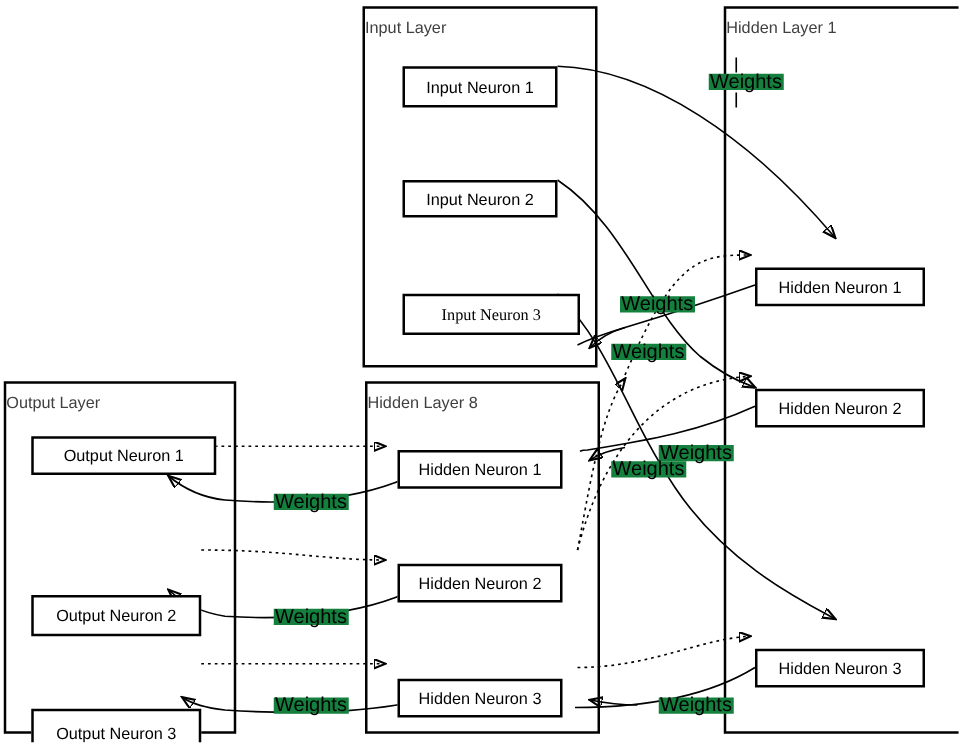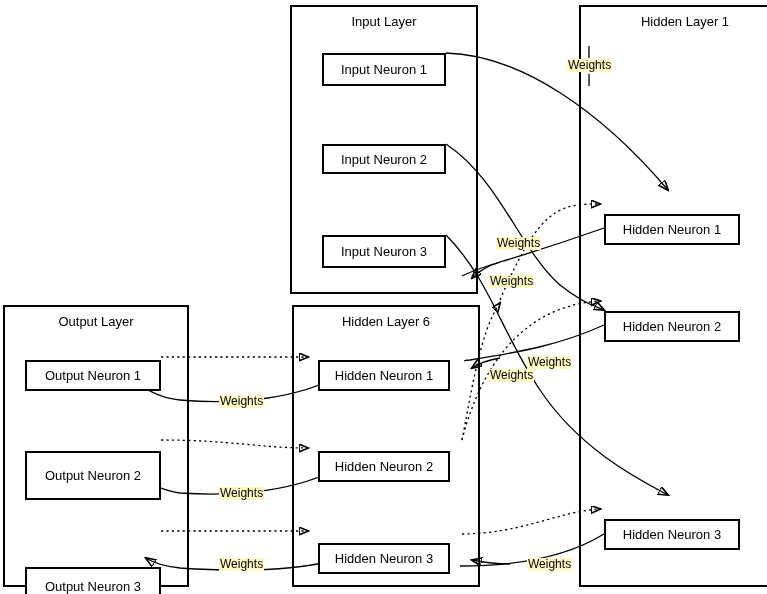--- a/index.html
+++ b/index.html
@@ -17,46 +17,45 @@
   
   .layer-box{
     position:absolute;
     border:2px solid #000000;
     background:transparent;
     box-sizing:border-box;
   }
   .layer-title{
     position:absolute;
     left:0;right:0;
-    text-align:center;
     font-size:13px;
-    color:#000000;
+    color:#404040;
     line-height:16px;
     white-space:nowrap;
   }
   
   .neuron{
     position:absolute;
     border:2px solid #000000;
     background:#ffffff;
     box-sizing:border-box;
     display:flex;
     align-items:center;
     justify-content:center;
     font-size:13px;
     color:#000000;
     white-space:nowrap;
     margin-top:16px;
   }
   
   .edge-label{
     position:absolute;
-    font-size:12px;
+    font-size:16px;
     color:#000000;
-    background:#fef9c3;
+    background:#15803d;
     line-height:13px;
     white-space:nowrap;
     padding:0 1px;
   }
   
   svg#edges{
     position:absolute;
     left:0;top:0;
     width:767px;
     height:594px;
@@ -127,57 +126,57 @@
 
   <div class="layer-box" style="left:290px;top:5px;width:188px;height:289px;">
     <div class="layer-title" style="top:7px;">Input Layer</div>
   </div>
   <div class="neuron" style="left:322px;top:37px;width:124px;height:33px;">
     <span>Input Neuron 1</span>
   </div>
   <div class="neuron" style="left:322px;top:128px;width:124px;height:30px;">
     <span>Input Neuron 2</span>
   </div>
-  <div class="neuron" style="left:322px;top:219px;width:124px;height:33px;">
+  <div class="neuron" style="left:322px;top:219px;width:142px;height:33px;font-family:Liberation Serif, serif;">
     <span>Input Neuron 3</span>
   </div>
 
   <div class="layer-box" style="left:579px;top:5px;width:212px;height:582px;">
     <div class="layer-title" style="top:7px;">Hidden Layer 1</div>
   </div>
   <div class="neuron" style="left:604px;top:198px;width:136px;height:31px;">
     <span>Hidden Neuron 1</span>
   </div>
   <div class="neuron" style="left:604px;top:295px;width:136px;height:31px;">
     <span>Hidden Neuron 2</span>
   </div>
   <div class="neuron" style="left:604px;top:503px;width:136px;height:31px;">
     <span>Hidden Neuron 3</span>
   </div>
 
   <div class="layer-box" style="left:292px;top:305px;width:188px;height:282px;">
-    <div class="layer-title" style="top:7px;">Hidden Layer 6</div>
+    <div class="layer-title" style="top:7px;">Hidden Layer 8</div>
   </div>
   <div class="neuron" style="left:318px;top:344px;width:132px;height:31px;">
     <span>Hidden Neuron 1</span>
   </div>
   <div class="neuron" style="left:318px;top:435px;width:132px;height:31px;">
     <span>Hidden Neuron 2</span>
   </div>
   <div class="neuron" style="left:318px;top:527px;width:132px;height:31px;">
     <span>Hidden Neuron 3</span>
   </div>
 
   <div class="layer-box" style="left:3px;top:305px;width:186px;height:282px;padding-left:20px;">
     <div class="layer-title" style="top:7px;">Output Layer</div>
   </div>
-  <div class="neuron" style="left:25px;top:344px;width:136px;height:31px;">
+  <div class="neuron" style="left:25px;top:333px;width:148px;height:31px;">
     <span>Output Neuron 1</span>
   </div>
-  <div class="neuron" style="left:25px;top:435px;width:136px;height:49px;">
+  <div class="neuron" style="left:25px;top:460px;width:136px;height:33px;">
     <span>Output Neuron 2</span>
   </div>
   <div class="neuron" style="left:25px;top:551px;width:136px;height:38px;">
     <span>Output Neuron 3</span>
   </div>
 
   <div class="edge-label" style="left:567px;top:59px;">Weights</div>
 
   <div class="edge-label" style="left:496px;top:237px;">Weights</div>
 

